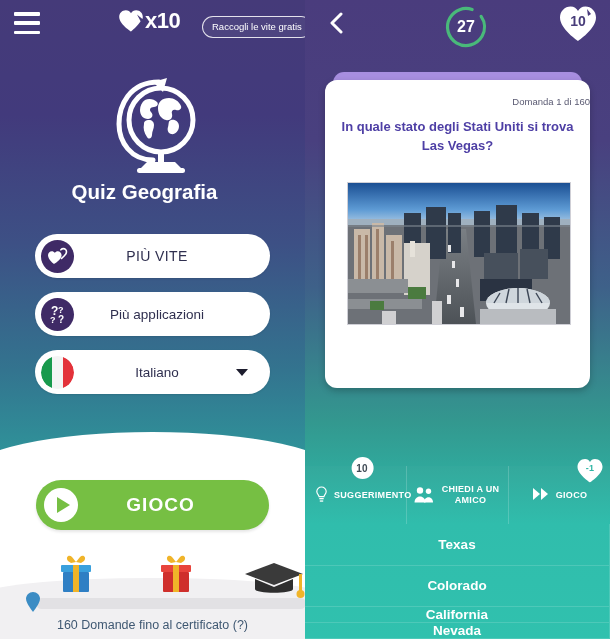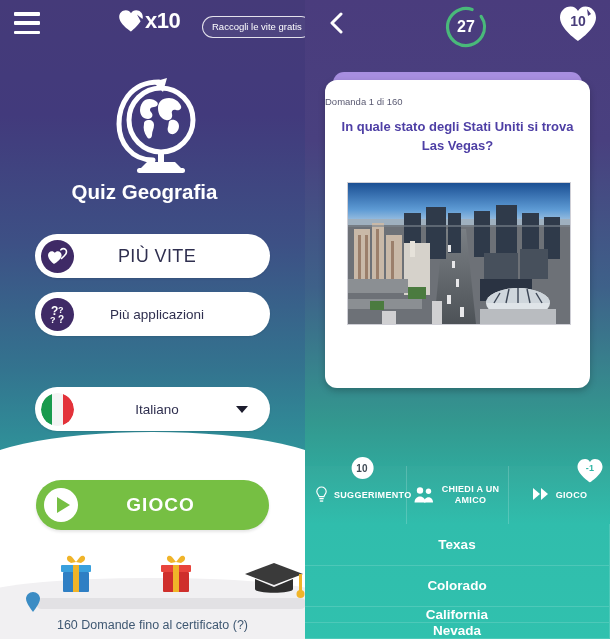--- a/index.html
+++ b/index.html
@@ -100,32 +100,32 @@
   }
   .menu-btn .flagbadge {
     background: #ffffff; padding: 0; border: 0;
   }
   .menu-btn .label {
     flex: 1; text-align: center;
     color: #2f2f4f; font-size: 13.5px;
     margin-right: 30px;
   }
   .menu-btn .label.caps {
-    font-size: 18px; letter-spacing: 0.4px;
+    font-size: 14px; letter-spacing: 0.4px;
   }
   .caret {
     position: absolute; right: 22px;
     width: 0; height: 0;
     border-left: 6px solid transparent;
     border-right: 6px solid transparent;
     border-top: 7px solid #1d1d2e;
   }
   #btn-more-lives { top: 234px; }
   #btn-more-apps  { top: 292px; }
-  #btn-language   { top: 350px; margin-top: 37px; }
+  #btn-language   { top: 350px; }
 
   .flag {
     width: 33px; height: 33px; border-radius: 50%;
     overflow: hidden; display: flex;
   }
   .flag i { display: block; height: 100%; flex: 1 1 33.33%; }
   .flag .fg { background: #199a4d; }
   .flag .fw { background: #f4f4f4; }
   .flag .fr { background: #e3323a; }
 
@@ -240,21 +240,21 @@
   }
   .quiz-card {
     position: absolute;
     left: 20px; top: 80px;
     width: 265px; height: 308px;
     background: #ffffff;
     border-radius: 12px;
     box-shadow: 0 3px 7px rgba(0,0,0,0.22);
   }
   .q-counter {
-    text-align: left;
+    text-align: right;
     color: #5a5a72;
     font-size: 9.5px;
     margin-top: 16px;
   }
   .q-text {
     text-align: center;
     color: #4e3fa5;
     font-size: 13px;
     font-weight: bold;
     line-height: 19px;

